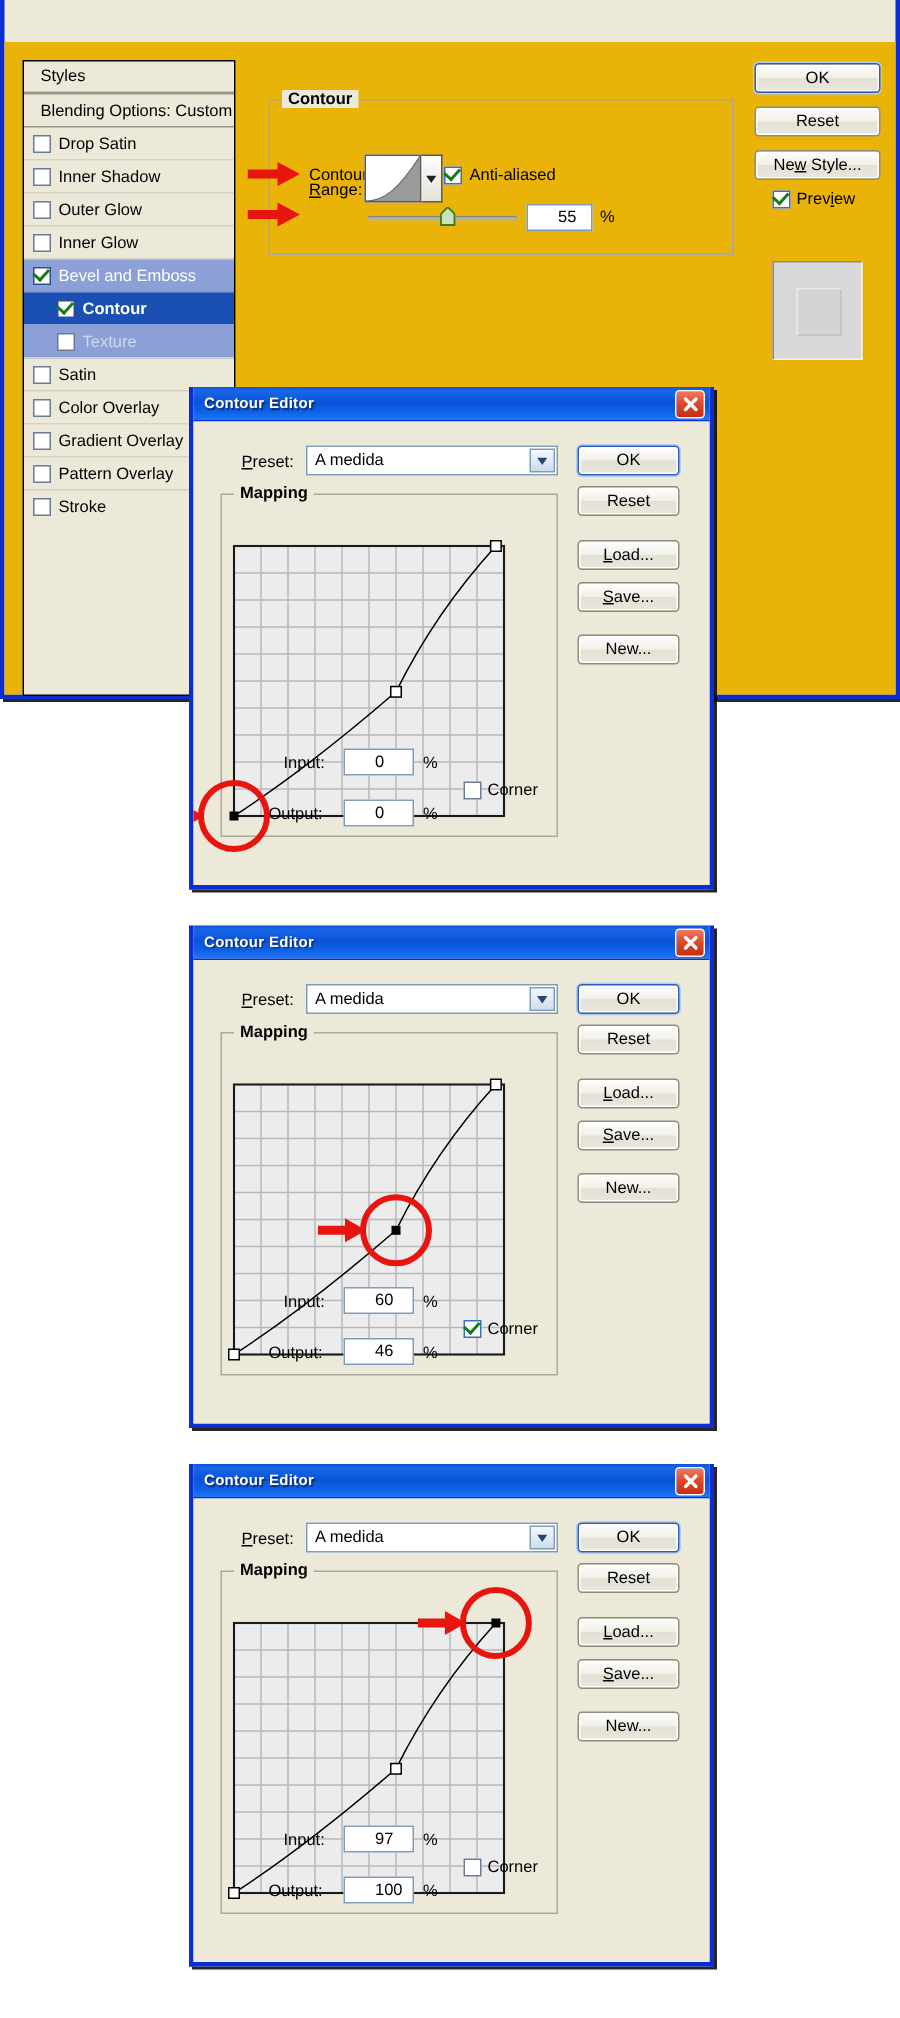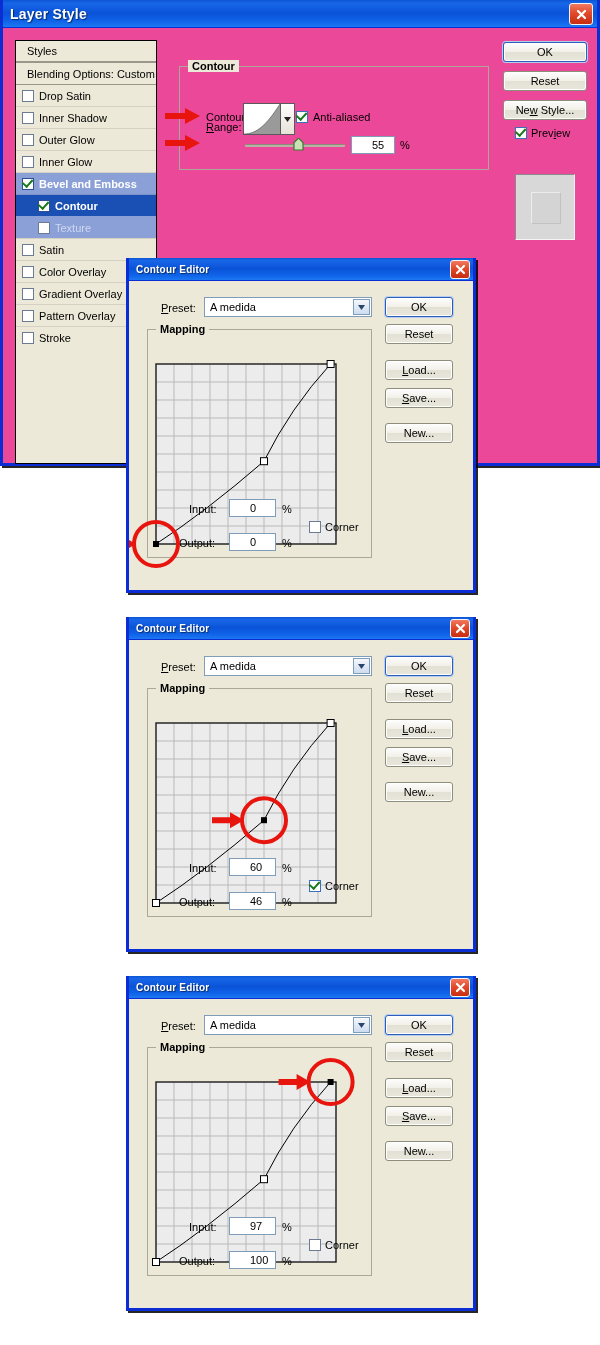--- a/index.html
+++ b/index.html
@@ -102,21 +102,21 @@
     font-size: 11px;
     font-weight: bold;
     color: #000;
   }
 
   
   #layerstyle { left: 0; top: 0; width: 600px; height: 466px; border-top: none; }
   #layerstyle .titlebar { height: 28px; }
   #layerstyle .titlebar .ttl { font-size: 14px; }
   #layerstyle .closebtn { width: 24px; height: 22px; top: 3px; right: 4px; }
-  #ls-body { position: absolute; left:0; top:28px; right:0; bottom:0; background:#ec4899; }
+  #ls-body { position: absolute; left:0; top:28px; right:0; bottom:0; background:#eab308; }
 
   .styleslist {
     position: absolute;
     left: 12px; top: 12px;
     width: 142px; height: 424px;
     background: #ece9d8;
     border: 1px solid #000;
   }
   .srow {
     height: 22px;
@@ -126,21 +126,21 @@
     font-size: 11px;
     cursor: pointer;
     position: relative;
   }
   .srow .lbl { margin-left: 5px; }
   .srow.plain { border-bottom: 2px solid #9a968a; }
   .srow.plain2 { border-bottom: 1px solid #9a968a; }
   .srow.sel {
     background: #8ca0d8;
     color: #fff;
-    font-weight: bold;
+    font-weight: normal;
     border-bottom: 1px solid #7b8fc9;
   }
   .srow.sel2 {
     background: #1a4fb4;
     color: #fff;
     font-weight: bold;
     border-bottom: 1px solid #8ca0d8;
   }
   .srow.sub { padding-left: 22px; }
   .srow.dim { background:#8ca0d8; color:#cfd8ef; }
@@ -239,28 +239,20 @@
     border: 1px solid #7f9db9;
     display: flex; align-items:center; justify-content:center;
   }
 </style>
 </head>
 <body>
 
 <div id="root">
 
   <div class="xpwin" id="layerstyle">
-    <div class="titlebar">
-      <span class="ttl">Layer Style</span>
-      <div class="closebtn">
-        <svg width="11" height="11" viewBox="0 0 11 11">
-            <path d="M2 2 L9 9 M9 2 L2 9" stroke="#fff" stroke-width="2.2" stroke-linecap="round"></path>
-          </svg>
-      </div>
-    </div>
 
     <div id="ls-body">
 
       <div class="styleslist">
         <div class="srow plain">
           <span class="lbl">Styles</span>
         </div>
         <div class="srow plain2">
           <span class="lbl">Blending Options: Custom</span>
         </div>

